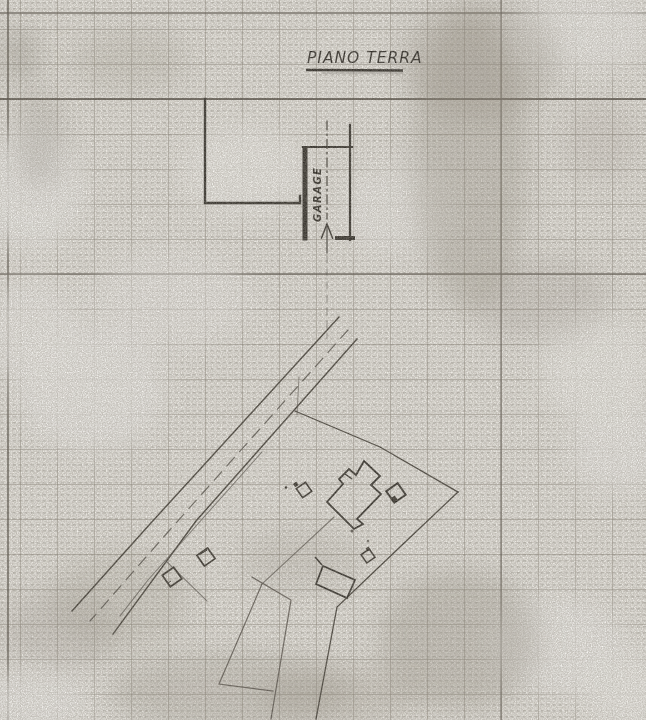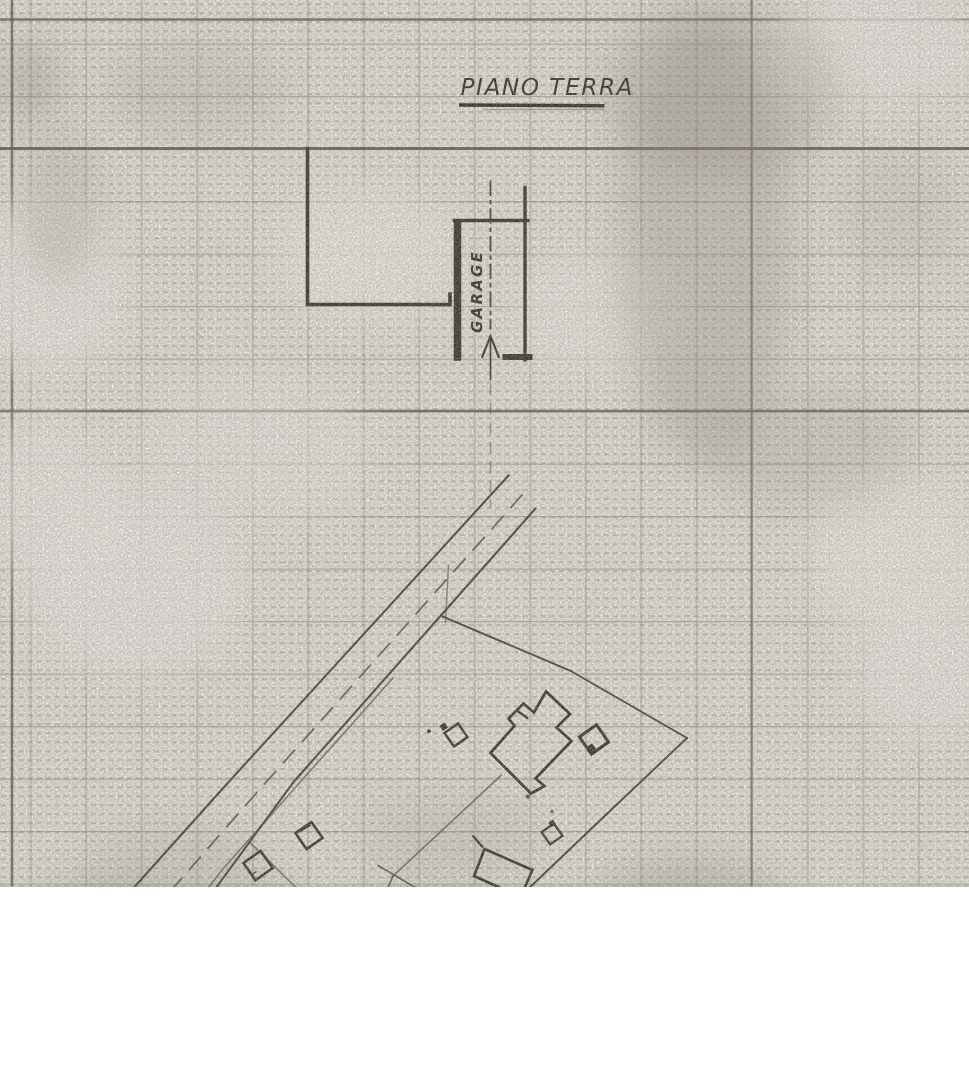--- a/index.html
+++ b/index.html
@@ -1,16 +1,16 @@
 <!DOCTYPE html>
 <html><head>
 <meta charset="utf-8">
 <style>
   html,body{margin:0;padding:0;background:#ffffff;}
-  .page{position:relative;width:646px;height:591px;overflow:hidden;background:#4d7c0f;
+  .page{position:relative;width:646px;height:720px;overflow:hidden;background:#4d7c0f;
         font-family:"DejaVu Sans", sans-serif;}
   svg{position:absolute;left:0;top:0;display:block;}
   text{font-family:"DejaVu Sans","Liberation Sans",sans-serif;}
   .title-text{font-style:oblique;font-weight:500;letter-spacing:1px;}
   .garage-text{font-style:oblique;font-weight:600;letter-spacing:1.5px;}
 </style>
 </head>
 <body>
 
 <div class="page">

